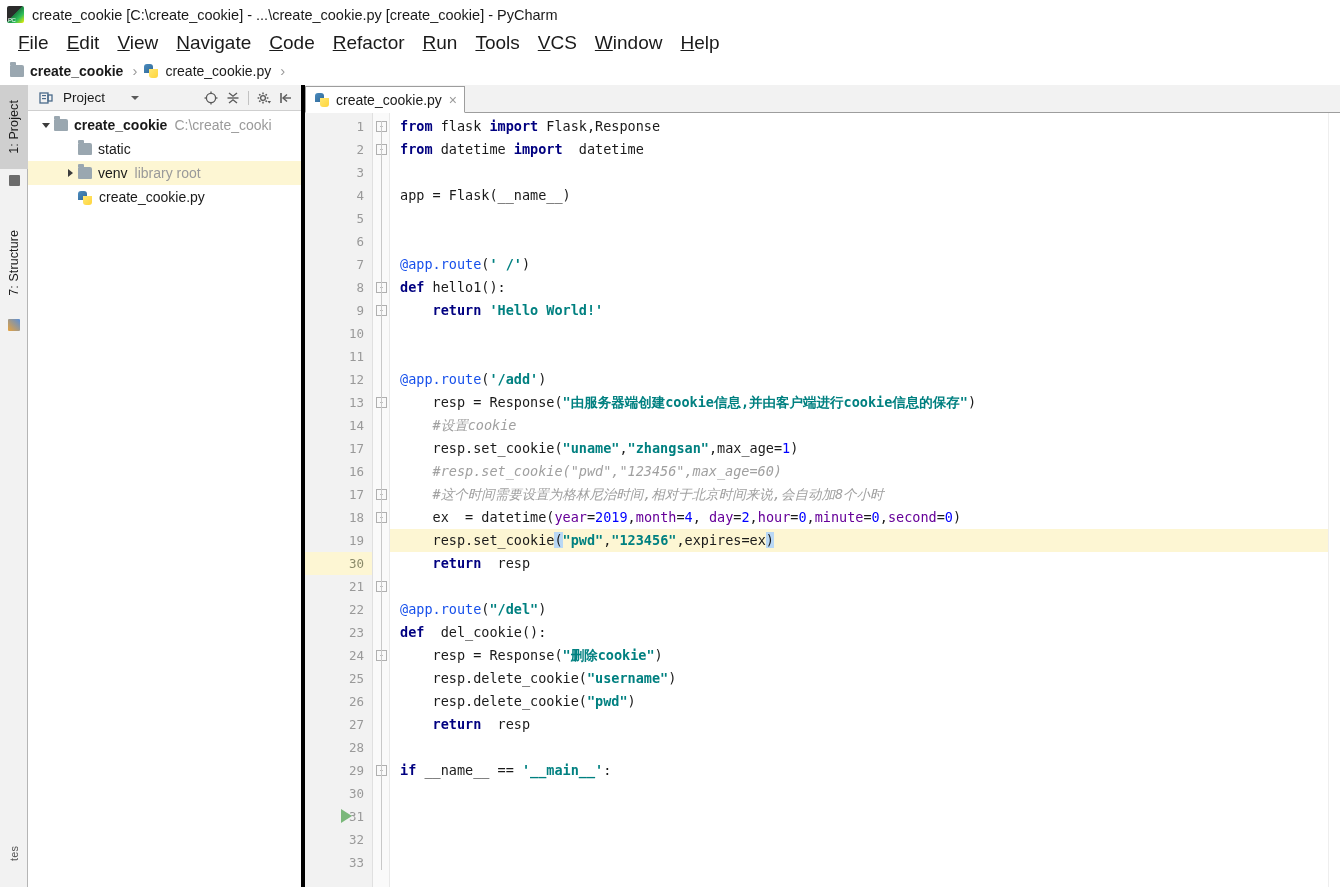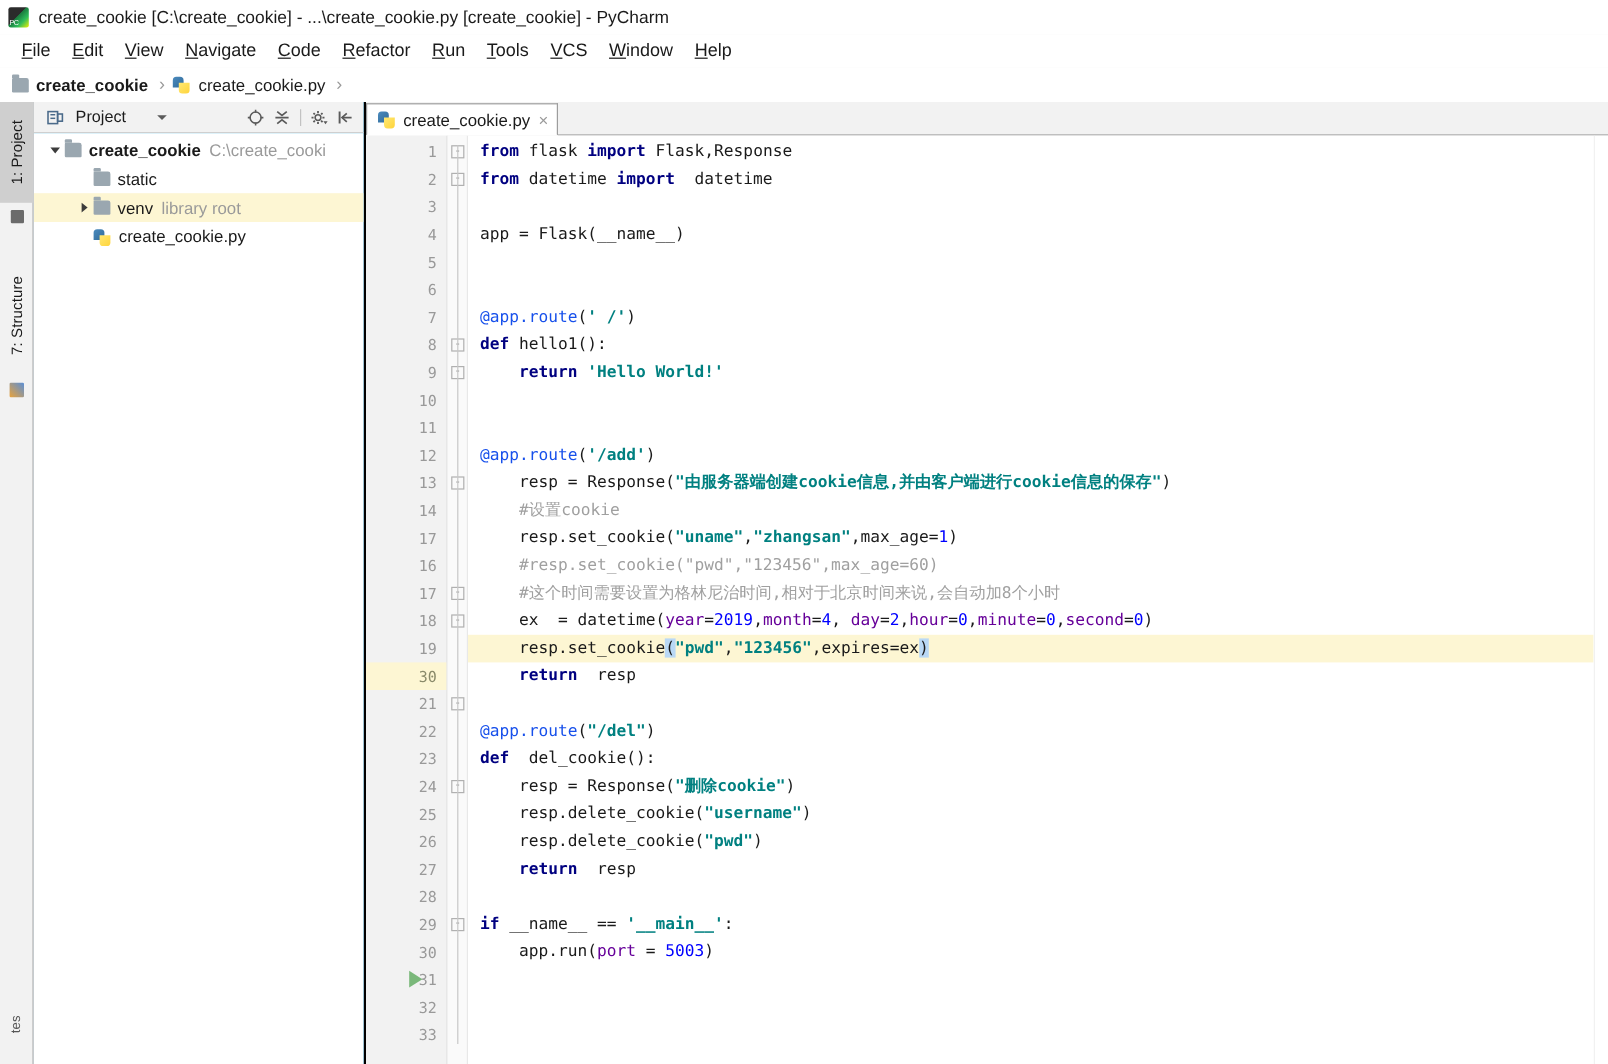--- a/index.html
+++ b/index.html
@@ -50,21 +50,21 @@
   
   .menubar {
     height: 27px;
     background: #ffffff;
     display: flex;
     align-items: center;
     padding-left: 9px;
     flex: 0 0 27px;
   }
   .menu-item {
-    font-size: 15px;
+    font-size: 19px;
     color: #1a1a1a;
     padding: 0 9px;
     line-height: 27px;
     cursor: default;
     white-space: nowrap;
   }
   .menu-item u { text-decoration: underline; }
 
   
   .breadcrumb {
@@ -148,22 +148,22 @@
     color: #1a1a1a;
     white-space: nowrap;
     letter-spacing: 0.1px;
   }
   .vtab.active { background: #cfcfcf; }
 
   
   .projectpanel {
     width: 277px;
     flex: 0 0 277px;
-    background: #0ea5e9;
-    border-right: 2px solid #000000;
+    background: #4d7c0f;
+    border-right: 4px solid #000000;
     display: flex;
     flex-direction: column;
     text-align: center;
   }
   .panel-header {
     height: 26px;
     background: #f2f2f2;
     display: flex;
     align-items: center;
     padding: 0 4px 0 7px;
@@ -346,21 +346,21 @@
     font-size: 13.5px;
     white-space: pre;
     color: #1a1a1a;
   }
   .cline.cur { background: #fdf6d3; }
 
   
   .kw  { color: #000080; font-weight: bold; }
   .str { color: #008080; font-weight: bold; }
   .num { color: #0000ff; }
-  .cmt { color: #a0a0a0; }
+  .cmt { color: #a0a0a0; font-style: italic; }
   .dec { color: #1750eb; }
   .kwarg { color: #660099; }
   .pln { color: #1a1a1a; }
   .brk { background: #b9d8f5; }
 
   .rightgutter {
     width: 12px;
     flex: 0 0 12px;
     background: #ffffff;
     border-left: 1px solid #eeeeee;
@@ -590,20 +590,19 @@
             <div class="cline"><span class="kw">    return </span><span class="pln"> resp</span></div>
             <div class="cline">&nbsp;</div>
             <div class="cline"><span class="dec">@app.route</span><span class="pln">(</span><span class="str">"/del"</span><span class="pln">)</span></div>
             <div class="cline"><span class="kw">def </span><span class="pln"> del_cookie():</span></div>
             <div class="cline"><span class="pln">    resp = Response(</span><span class="str">"删除cookie"</span><span class="pln">)</span></div>
             <div class="cline"><span class="pln">    resp.delete_cookie(</span><span class="str">"username"</span><span class="pln">)</span></div>
             <div class="cline"><span class="pln">    resp.delete_cookie(</span><span class="str">"pwd"</span><span class="pln">)</span></div>
             <div class="cline"><span class="kw">    return </span><span class="pln"> resp</span></div>
             <div class="cline">&nbsp;</div>
             <div class="cline"><span class="kw">if </span><span class="pln">__name__ == </span><span class="str">'__main__'</span><span class="pln">:</span></div>
-            <div class="cline"><span class="pln">    app.run(</span><span class="kwarg">port</span><span class="pln"> = </span><span class="num">5003</span><span class="pln">)</span></div>
             <div class="cline">&nbsp;</div>
           </div>
         <div class="rightgutter"></div>
       </div>
     </div>
   </div>
 </div>
 
 </body></html>

